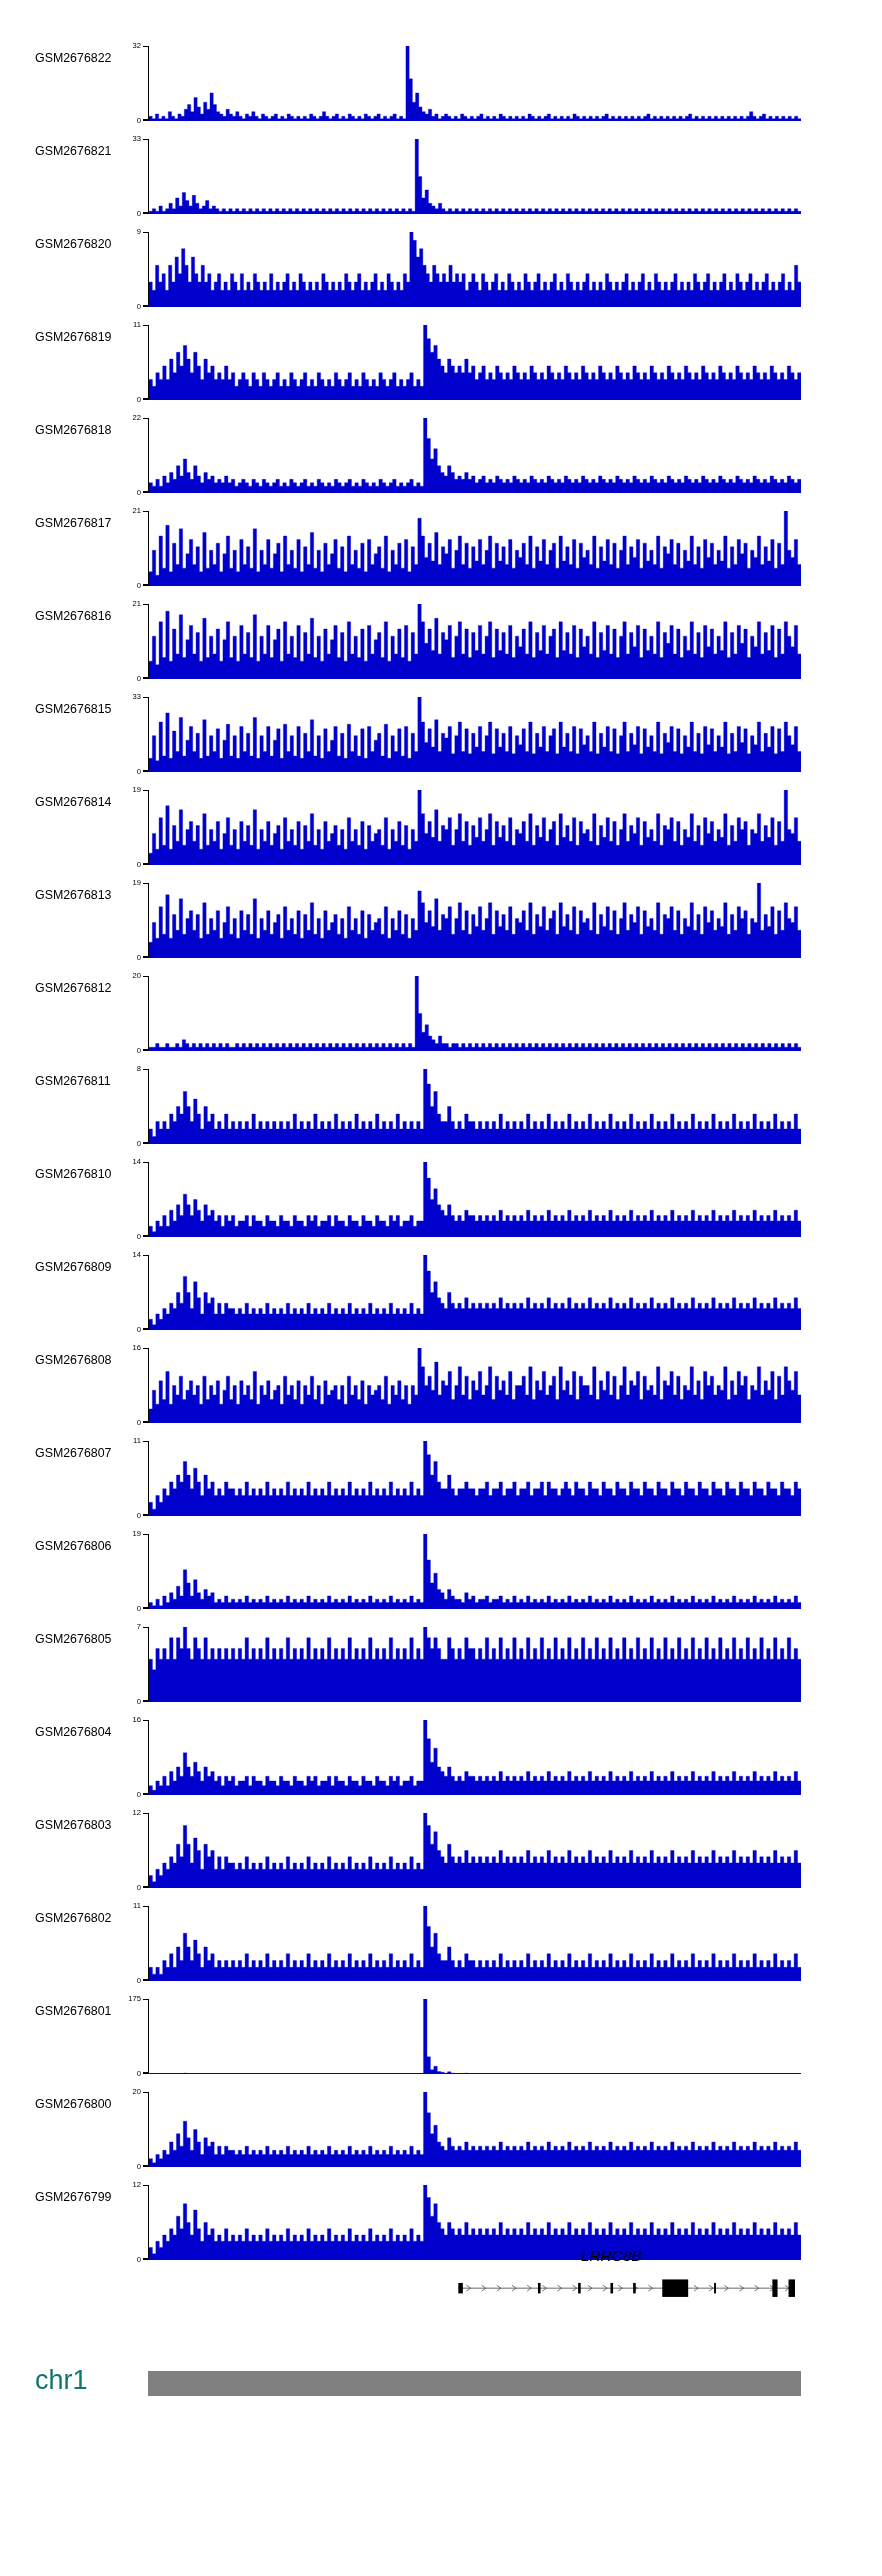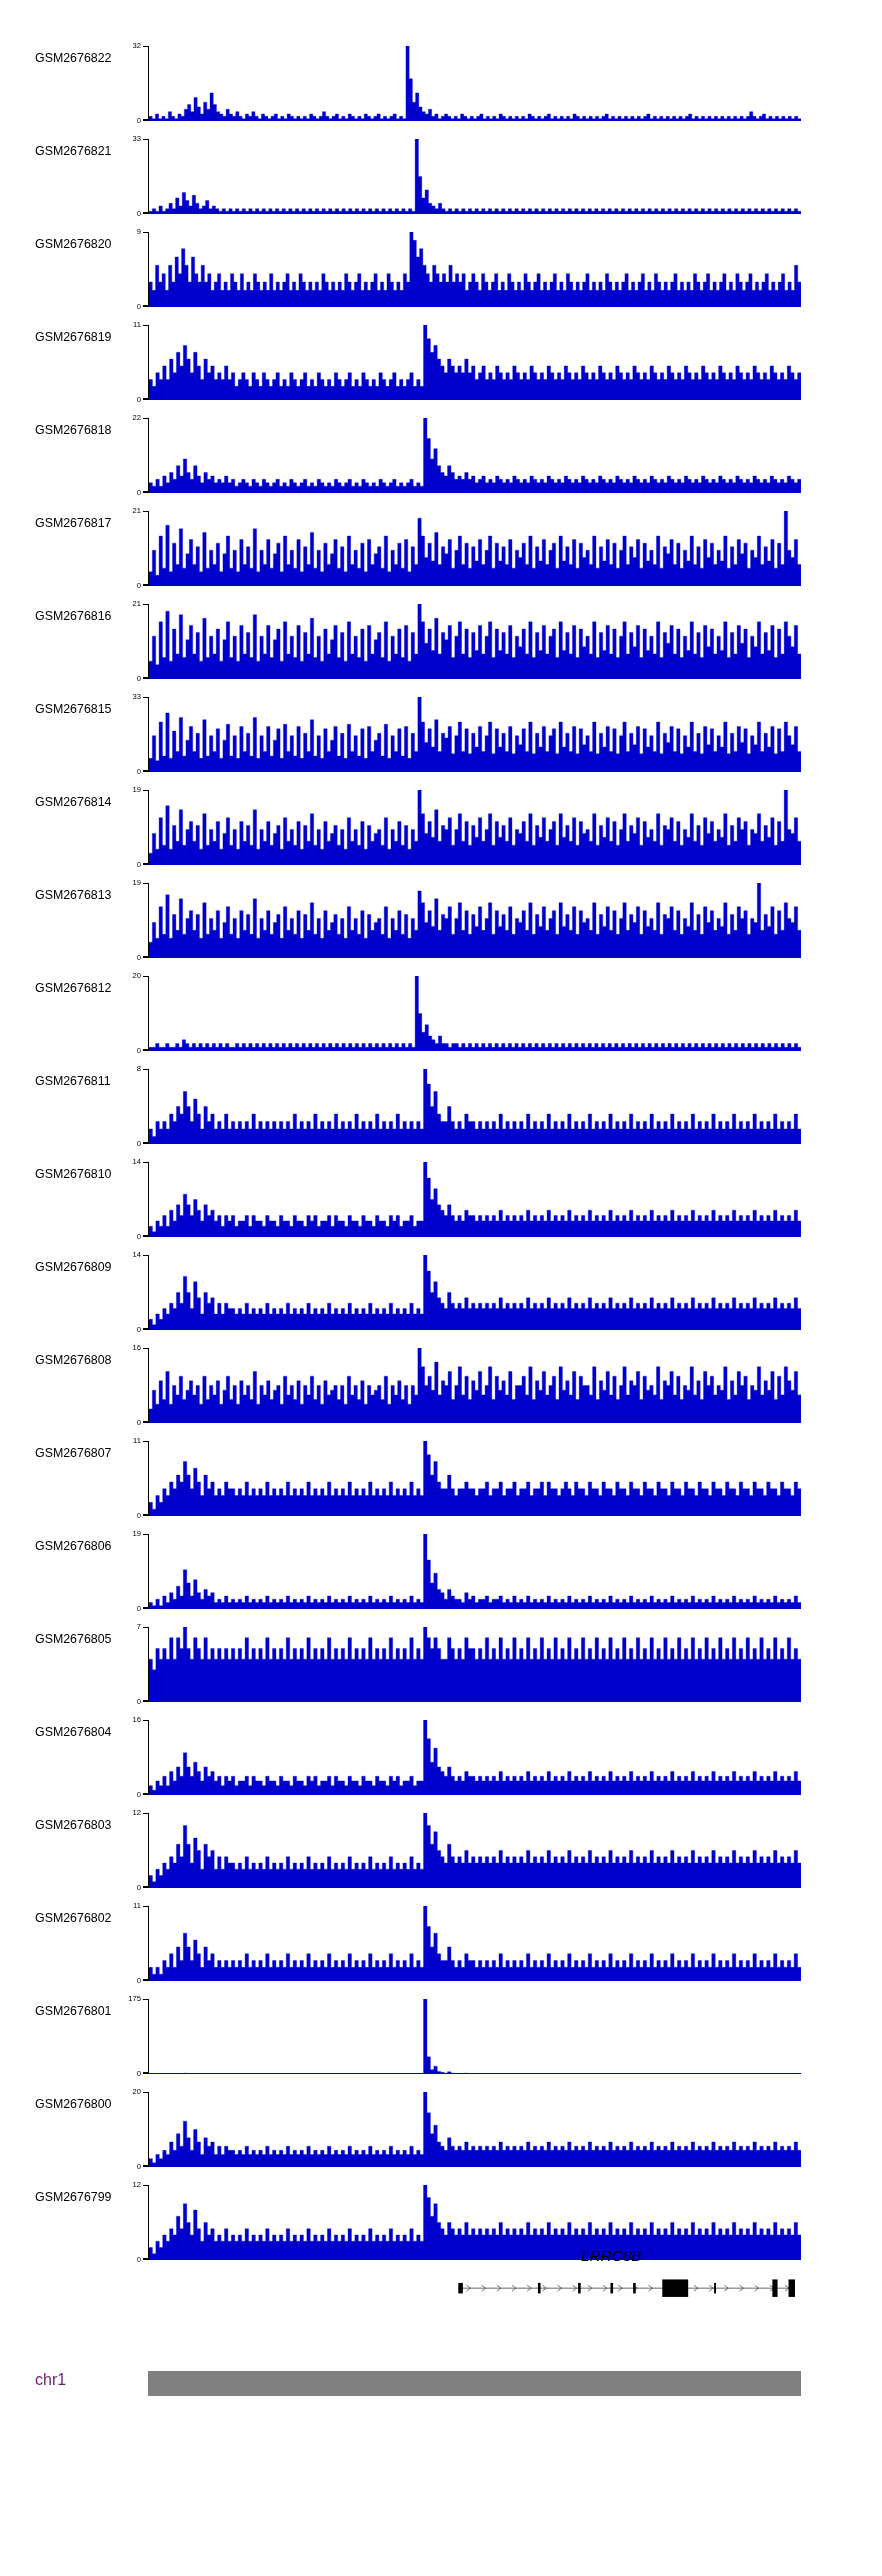--- a/index.html
+++ b/index.html
@@ -122,23 +122,23 @@
   .chrom-panel {
     position: absolute;
     left: 0;
     top: 2358px;
     width: 882px;
     height: 118px;
   }
   .chrom-label {
     position: absolute;
     left: 35px;
-    top: 13px;
-    font-size: 16px;
-    color: #701a75;
+    top: 7px;
+    font-size: 27px;
+    color: #0f766e;
   }
   .chrom-bar {
     position: absolute;
     left: 148px;
     top: 13px;
     width: 653px;
     height: 25px;
     background: #808080;
   }
   .chrom-axis {

